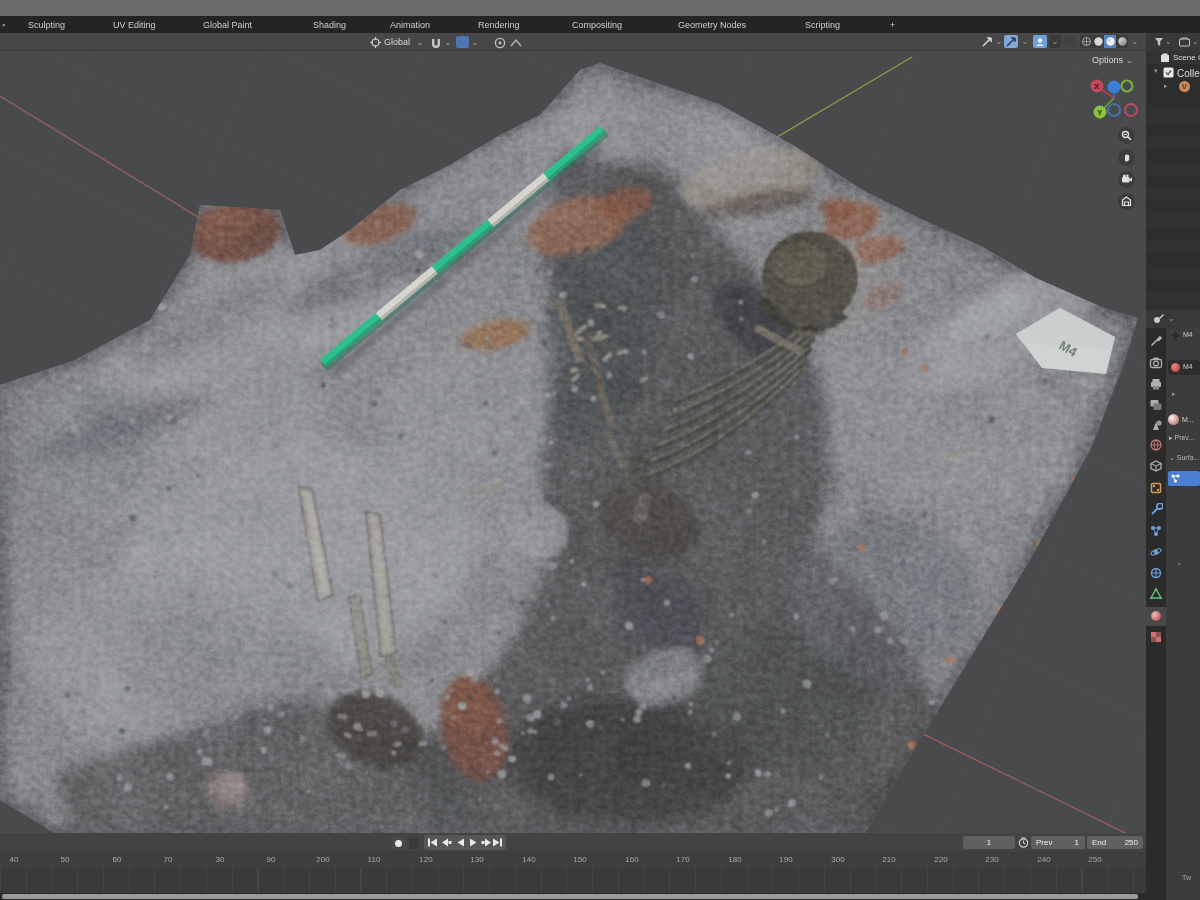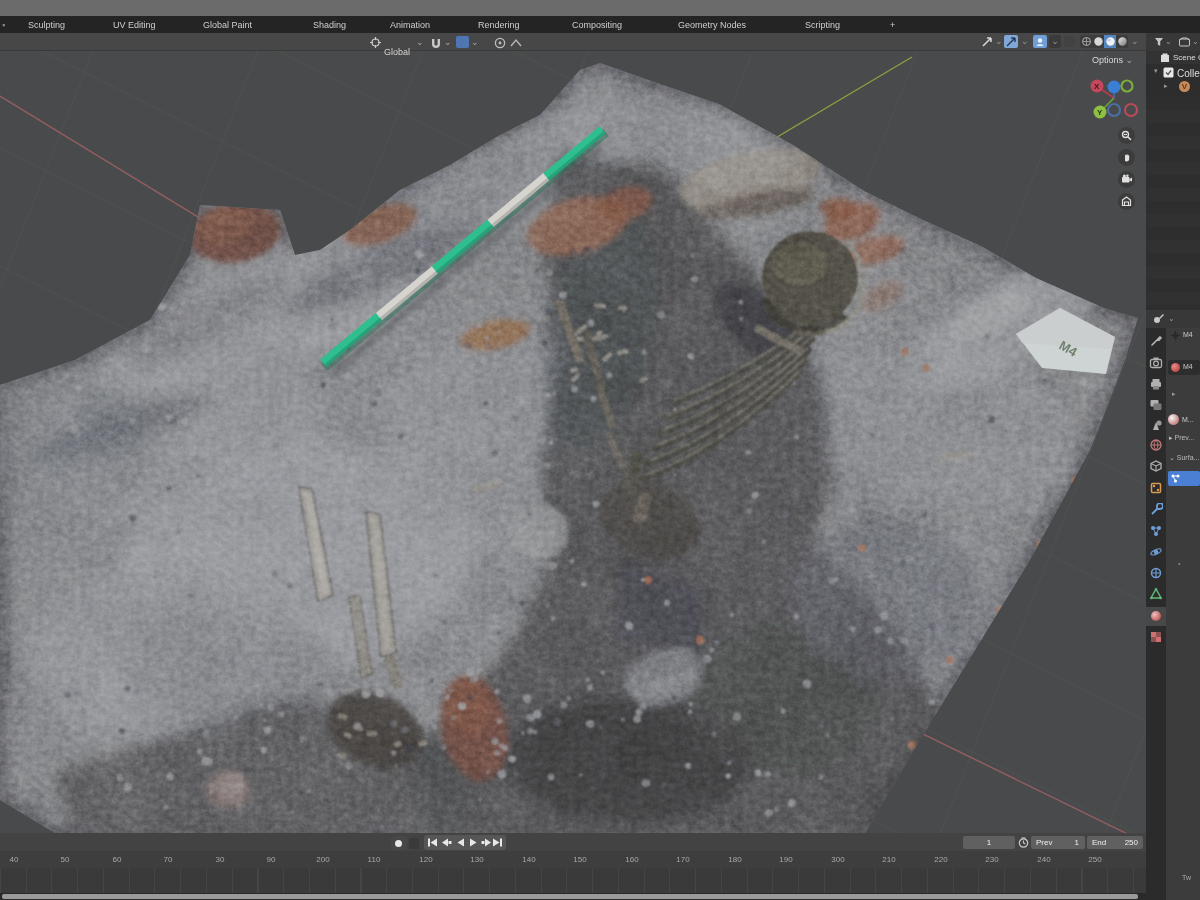--- a/index.html
+++ b/index.html
@@ -806,21 +806,21 @@
   <div class="abs" id="tracks"></div>
   <div class="abs" id="scroll">
       <div class="bar"></div>
     </div>
 
   <div class="abs" style="left:370px;top:35px;width:160px;height:15px;color:#d5d5d5;font-size:9px">
     <svg width="11" height="11" style="position:absolute;left:0;top:2px" viewBox="0 0 11 11">
         <circle cx="5.5" cy="5.5" r="3.5" fill="none" stroke="#ccc" stroke-width="1.2"></circle>
         <path d="M5.5 0v3M5.5 8v3M0 5.5h3M8 5.5h3" stroke="#ccc" stroke-width="1.2"></path>
       </svg>
-    <span style="position:absolute;left:14px;top:12px">Global</span>
+    <span style="position:absolute;left:14px;top:2px">Global</span>
     <span style="position:absolute;left:46px;top:2px;color:#aaa">⌄</span>
     <svg width="12" height="12" style="position:absolute;left:60px;top:2px" viewBox="0 0 12 12">
         <path d="M2 7a4 4 0 0 0 8 0V2h-2.4v5a1.6 1.6 0 0 1-3.2 0V2H2z" fill="#c8c8c8"></path>
       </svg>
     <span style="position:absolute;left:74px;top:2px;color:#aaa">⌄</span>
     <span style="position:absolute;left:86px;top:1px;display:inline-block;width:13px;height:12px;background:#4f76b3;border-radius:2px"></span>
     <span style="position:absolute;left:101px;top:2px;color:#aaa">⌄</span>
     <svg width="12" height="12" style="position:absolute;left:124px;top:2px" viewBox="0 0 12 12">
         <circle cx="6" cy="6" r="4.6" fill="none" stroke="#c0c0c0" stroke-width="1.3"></circle>
         <circle cx="6" cy="6" r="1.4" fill="#c0c0c0"></circle>

